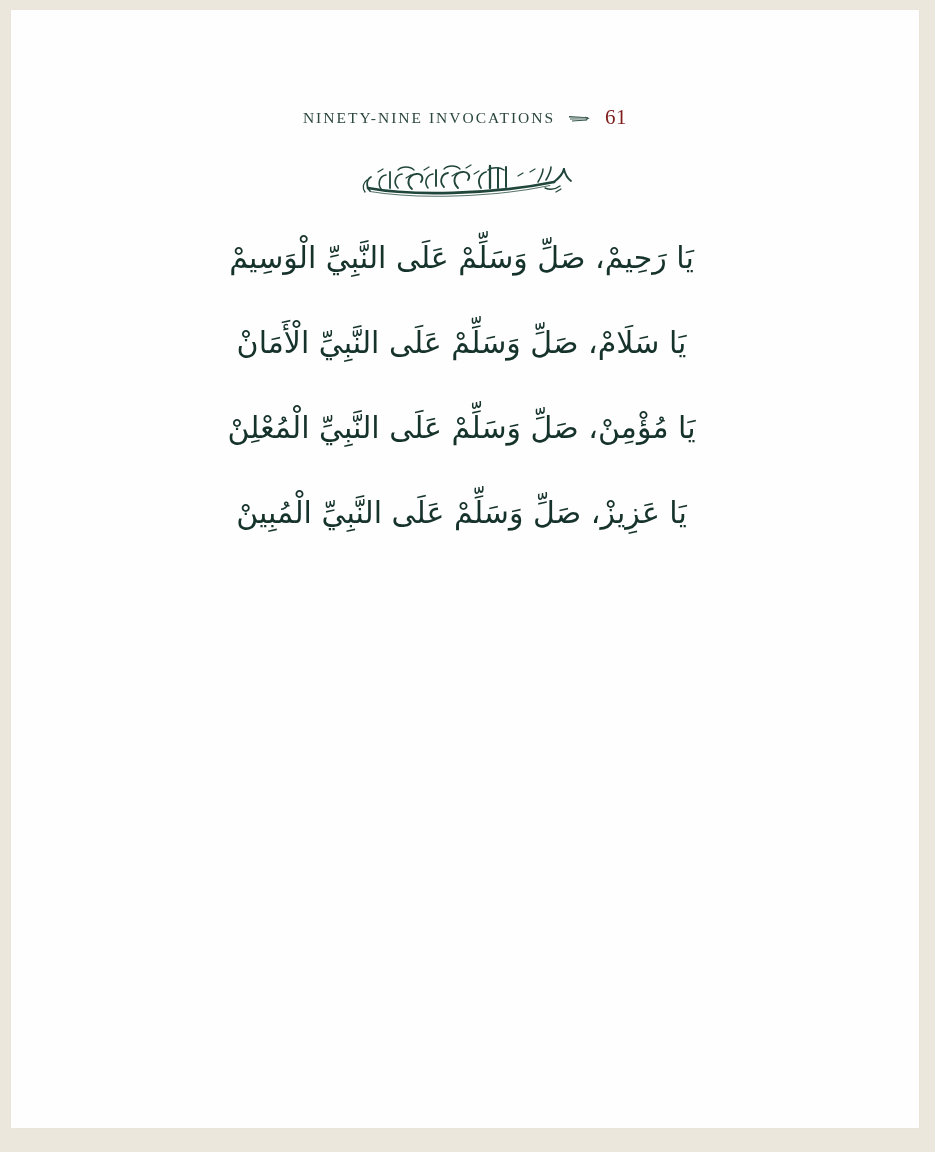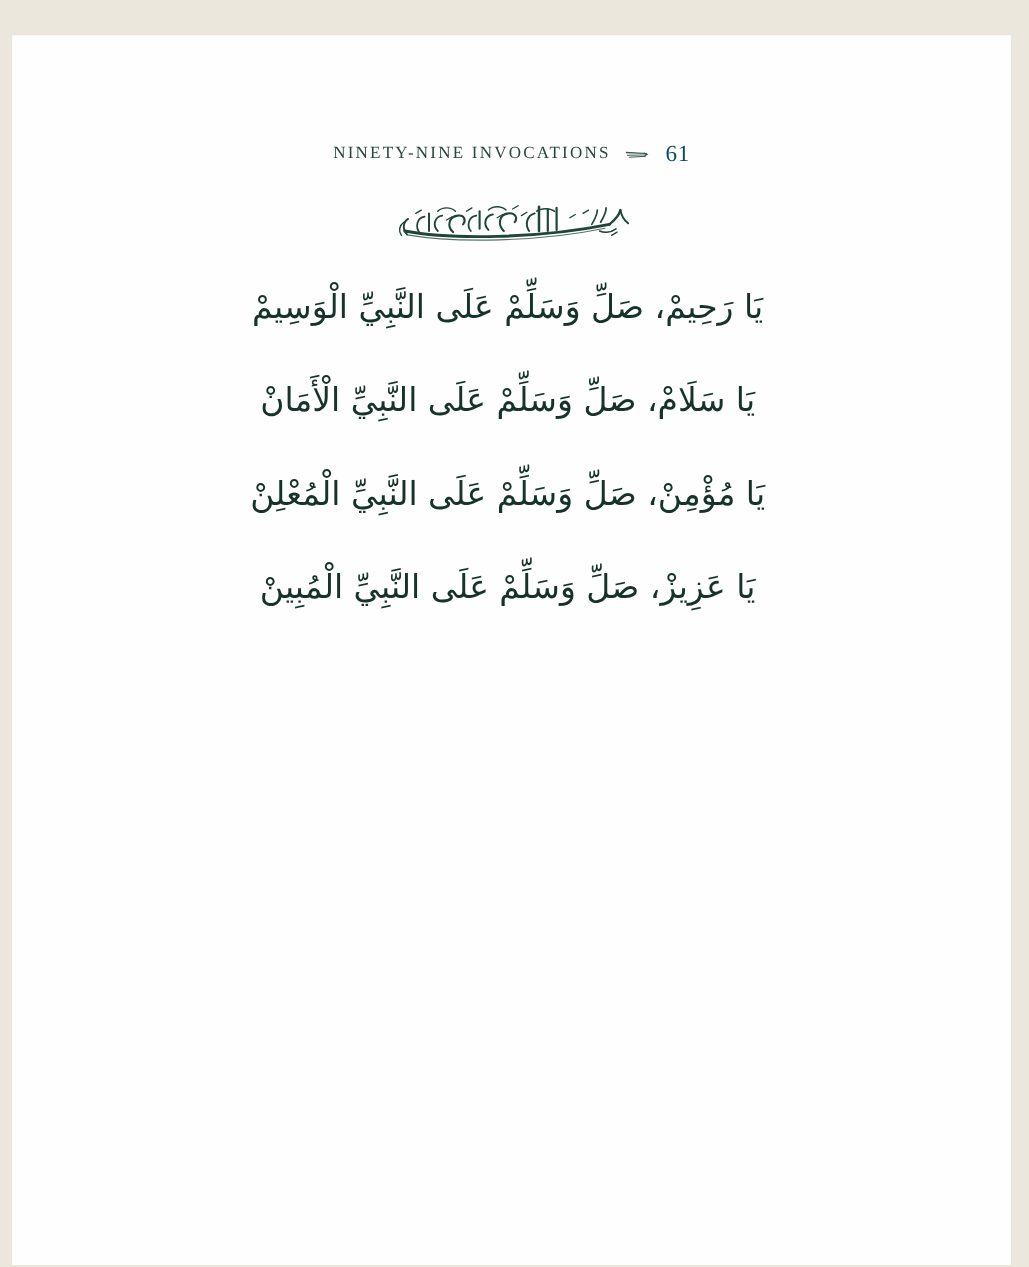--- a/index.html
+++ b/index.html
@@ -15,21 +15,21 @@
   }
   .page-canvas {
     position: relative;
     width: 935px;
     height: 1152px;
     background: #ece7dd;
   }
   .page-sheet {
     position: absolute;
     left: 11px;
-    top: 32px;
+    top: 10px;
     width: 908px;
     height: 1118px;
     background: #fefefe;
     box-shadow: 0 0 1px rgba(0,0,0,0.06);
     overflow: hidden;
   }
   
   .running-head {
     position: absolute;
     top: 95px;
@@ -54,21 +54,21 @@
     display: inline-block;
     width: 22px;
     height: 12px;
     position: relative;
     top: 1px;
   }
   .head-ornament svg { display: block; }
   .running-head-folio {
     font-family: "Liberation Serif", serif;
     font-size: 21px;
-    color: #0c4a6e;
+    color: #7f1d1d;
     letter-spacing: 0.5px;
     margin-left: 2px;
   }
   
   .basmala {
     position: absolute;
     top: 148px;
     left: 0;
     right: 0;
     display: flex;

